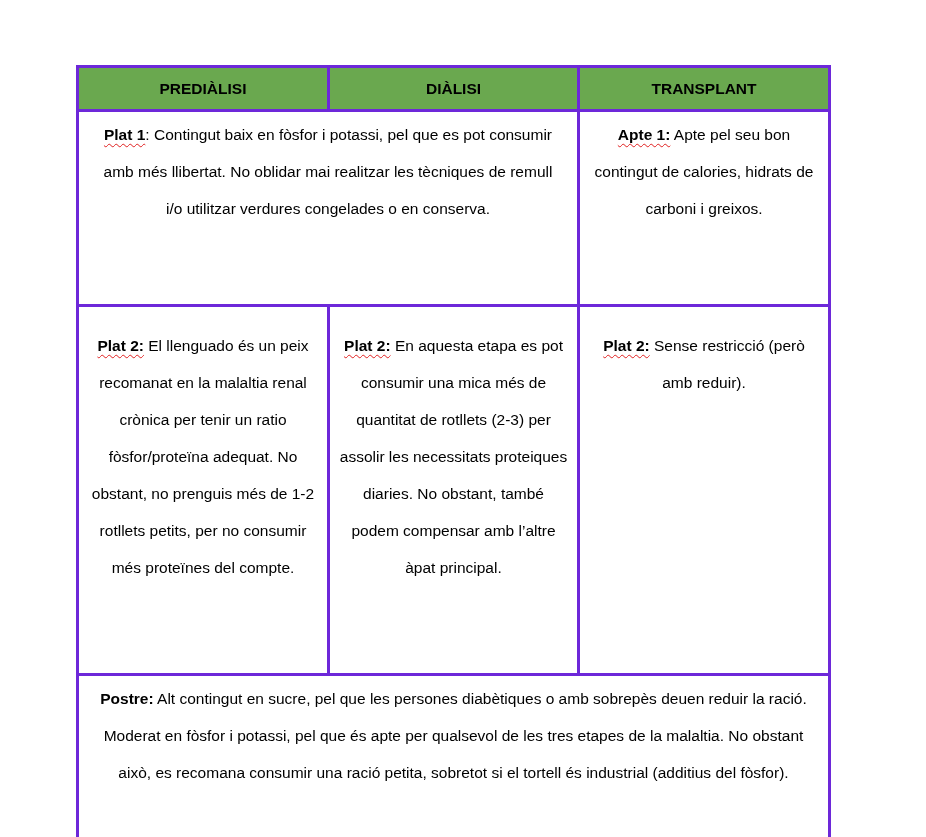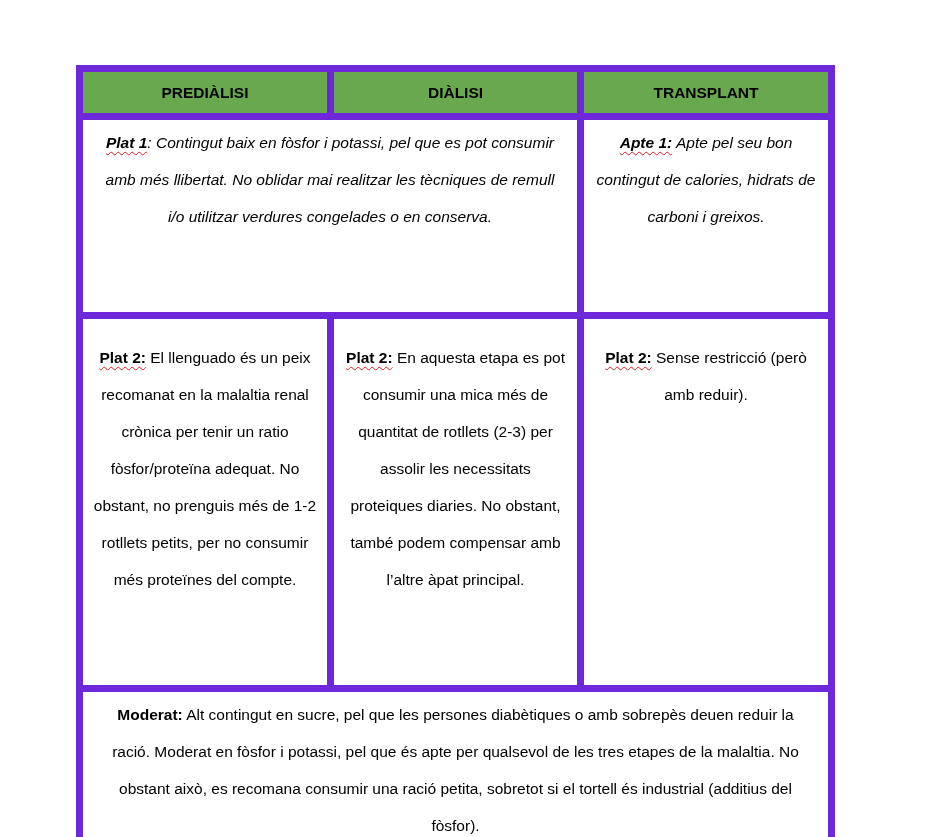--- a/index.html
+++ b/index.html
@@ -1,25 +1,25 @@
 <!DOCTYPE html>
 <html><head>
 <meta charset="utf-8">
 <style>
   html, body { margin:0; padding:0; background:#ffffff; }
   body { width:926px; height:837px; position:relative; overflow:hidden;
          font-family:"Liberation Sans", "DejaVu Sans", sans-serif; color:#000; }
   table.menu { position:absolute; left:76px; top:65px; width:754px;
                border-collapse:collapse; table-layout:fixed; }
-  table.menu td, table.menu th { border:7px solid #6d28d9; text-align:center;
+  table.menu td, table.menu th { border:3px solid #6d28d9; text-align:center;
                vertical-align:top; padding:0 8px; font-size:15.5px; line-height:37px; }
   table.menu th { background:#6aa84f; font-weight:bold; height:41px; line-height:41px;
                   vertical-align:middle; font-size:15.5px; padding:0; }
   .c1 { width:251px; } .c2 { width:250px; } .c3 { width:251px; }
-  tr.r1 td { height:188px; padding-top:4px;font-style:italic; }
+  tr.r1 td { height:188px; padding-top:4px; }
   tr.r2 td { height:346px; padding-top:20px; }
   tr.r3 td { height:162px; padding-top:4px; padding-left:14px; padding-right:14px; }
   .lbl { font-weight:bold; }
   .sq { text-decoration: underline wavy #e02020; text-decoration-thickness:1px; text-underline-offset:3px; }
 </style>
 </head>
 <body>
 
 <table class="menu">
   <colgroup>
@@ -36,16 +36,16 @@
   <tr class="r1">
     <td colspan="2" style="padding-left:20px;padding-right:20px;"><span class="lbl sq">Plat 1</span><span class="lbl" style="font-weight:normal">: </span><span>Contingut baix en fòsfor i potassi, pel que es pot consumir amb més llibertat. No oblidar mai realitzar les tècniques de remull i/o utilitzar verdures congelades o en conserva.</span></td>
     <td><span class="lbl sq">Apte 1:</span><span> Apte pel seu bon contingut de calories, hidrats de carboni i greixos.</span></td>
   </tr>
   <tr class="r2">
     <td><span class="lbl sq">Plat 2:</span><span> El llenguado és un peix recomanat en la malaltia renal crònica per tenir un ratio fòsfor/proteïna adequat. No obstant, no prenguis més de 1-2 rotllets petits, per no consumir més proteïnes del compte.</span></td>
     <td><span class="lbl sq">Plat 2:</span><span>  En aquesta etapa es pot consumir una mica més de quantitat de rotllets (2-3) per assolir les necessitats proteiques diaries. No obstant, també podem compensar amb l’altre àpat principal.</span></td>
     <td><span class="lbl sq">Plat 2:</span><span> Sense restricció (però amb reduir).</span></td>
   </tr>
   <tr class="r3">
-    <td colspan="3"><span class="lbl">Moderat:</span><span> Alt contingut en sucre, pel que les persones diabètiques o amb sobrepès deuen reduir la ració. Moderat en fòsfor i potassi, pel que és apte per qualsevol de les tres etapes de la malaltia. No obstant això, es recomana consumir una ració petita, sobretot si el tortell és industrial (additius del fòsfor).</span></td>
+    <td colspan="3"><span class="lbl">Postre:</span><span> Alt contingut en sucre, pel que les persones diabètiques o amb sobrepès deuen reduir la ració. Moderat en fòsfor i potassi, pel que és apte per qualsevol de les tres etapes de la malaltia. No obstant això, es recomana consumir una ració petita, sobretot si el tortell és industrial (additius del fòsfor).</span></td>
   </tr>
 </tbody>
   </table>
 
 </body></html>

